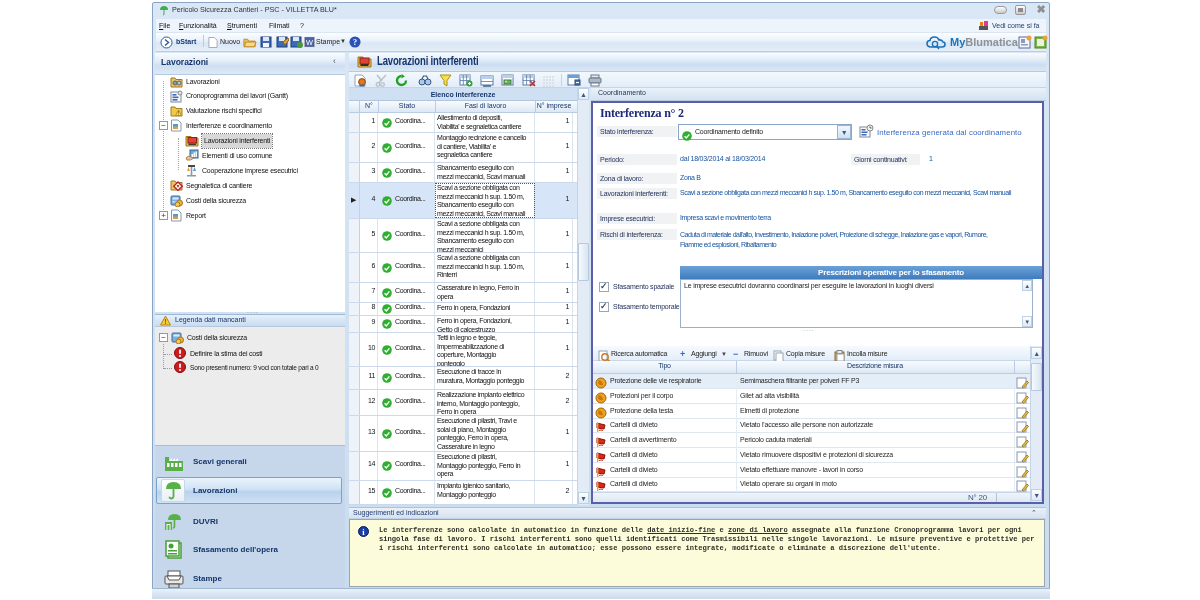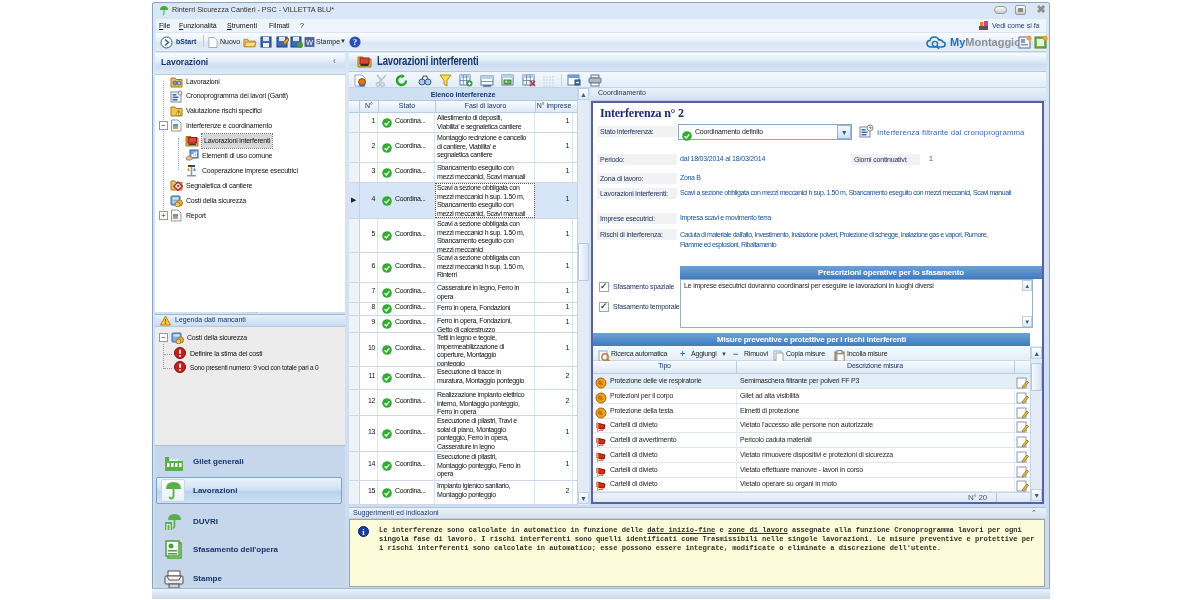--- a/index.html
+++ b/index.html
@@ -47,21 +47,21 @@
 <div id="page">
   <div class="ab" id="win"></div>
 
   <div class="ab" id="titlebar">
     <span class="ab" style="left:7px;top:3px;width:10px;height:11px">
       <svg width="10" height="11" viewBox="0 0 10 11">
           <path d="M1 5 Q1 1 5 1 Q9 1 9 5 Z" fill="#3fae49"></path>
           <path d="M5 5 L5 9 Q5 10 4 10" stroke="#3fae49" fill="none"></path>
         </svg>
     </span>
-    <span class="ab" style="left:20px;top:3px">Rinterri Sicurezza Cantieri - PSC - VILLETTA BLU*</span>
+    <span class="ab" style="left:20px;top:3px">Pericolo Sicurezza Cantieri - PSC - VILLETTA BLU*</span>
     <span class="ab" style="left:842px;top:4px;width:13px;height:8px;background:linear-gradient(#fdfdfd,#c9c9c9);border:1px solid #9a9a9a;border-radius:4px"></span>
     <span class="ab" style="left:863px;top:3px;width:11px;height:10px;background:linear-gradient(#fdfdfd,#c9c9c9);border:1px solid #9a9a9a;border-radius:2px">
         <span class="ab" style="left:2px;top:2px;width:5px;height:4px;background:#8a8a8a"></span>
       </span>
     <span class="ab" style="left:883px;top:2px;width:12px;height:11px;color:#8f8f8f;font-size:11px;font-weight:bold;line-height:11px;text-align:center">✖</span>
   </div>
 
   <div class="ab" id="menubar">
     <span class="menuitem" style="left:3px"><u>F</u>ile</span>
     <span class="menuitem" style="left:23px"><u>F</u>unzionalità</span>
@@ -116,21 +116,21 @@
     <span class="ab" style="left:193px;top:3px"><svg width="12" height="12" viewBox="0 0 13 13">
           <circle cx="6.5" cy="6.5" r="6" fill="#2a52b8"></circle>
           <text x="6.5" y="10" font-size="9" font-weight="bold" fill="#fff" text-anchor="middle" font-family="Liberation Serif">?</text>
         </svg></span>
 
     <span class="ab" style="left:770px;top:2px"><svg width="22" height="15" viewBox="0 0 22 15">
           <path d="M5 12 Q1 12 1 8.5 Q1 5.5 4 5.5 Q4.5 2 8.5 2 Q12 2 13 5 Q16 4.5 17 7 Q19 7 19 9.5 Q19 12 16 12 Z" fill="none" stroke="#1a72b8" stroke-width="1.6"></path>
           <circle cx="9" cy="9" r="2.6" fill="none" stroke="#1a72b8" stroke-width="1.3"></circle>
           <path d="M10.5 11 L13 14" stroke="#1a72b8" stroke-width="1.4"></path>
         </svg></span>
-    <span class="ab" style="left:794px;top:3px;font-size:11px;font-weight:bold;color:#1a72b8">My<span style="color:#8e9294">Montaggio</span></span>
+    <span class="ab" style="left:794px;top:3px;font-size:11px;font-weight:bold;color:#1a72b8">My<span style="color:#8e9294">Blumatica</span></span>
     <span class="ab" style="left:862px;top:2px"><svg width="14" height="14" viewBox="0 0 14 14">
           <rect x="1" y="2" width="11" height="11" fill="#f4f6fa" stroke="#5a6a9a"></rect>
           <rect x="3" y="4" width="4" height="4" fill="#8a9ac0"></rect>
           <rect x="3" y="9" width="7" height="1.5" fill="#8a9ac0"></rect>
           <circle cx="11" cy="3" r="2.5" fill="#f0a030"></circle>
         </svg></span>
     <span class="ab" style="left:878px;top:2px"><svg width="14" height="14" viewBox="0 0 14 14">
           <rect x="1" y="2" width="11" height="11" fill="#7ab648" stroke="#4a8220"></rect>
           <rect x="3" y="4" width="7" height="7" fill="#e8f4dc"></rect>
           <circle cx="11" cy="3" r="2.5" fill="#f0a030"></circle>
@@ -256,21 +256,21 @@
   <div class="ab" id="lp-nav">
     <span class="ab" style="left:7px;top:5px"><svg width="24" height="24" viewBox="0 0 24 24">
           <rect x="3" y="10" width="18" height="10" fill="#58b048"></rect>
           <path d="M3 10 L3 6 L7 6 L7 10" fill="#58b048"></path>
           <path d="M7 10 L10 7 L10 10 L13 7 L13 10 L16 7 L16 10" fill="#fff"></path>
           <rect x="5" y="12" width="2.5" height="4" fill="#fff"></rect>
           <rect x="9" y="12" width="2.5" height="4" fill="#fff"></rect>
           <rect x="13" y="12" width="2.5" height="4" fill="#fff"></rect>
           <rect x="17" y="12" width="2.5" height="4" fill="#fff"></rect>
         </svg></span>
-    <span class="ab" style="left:38px;top:11px">Gilet generali</span>
+    <span class="ab" style="left:38px;top:11px">Scavi generali</span>
     <span class="ab" style="left:1px;top:31px;width:186px;height:27px;background:linear-gradient(#eaf3fc,#cfe2f5 45%,#b9d2ec 55%,#cfe2f5);border:1px solid #7ba2c8;border-radius:2px"></span>
     <span class="ab" style="left:6px;top:33px;width:24px;height:23px;background:linear-gradient(#fff,#e8f0f8);border:1px solid #c8d8e8;border-radius:2px"></span>
     <span class="ab" style="left:9px;top:34px"><svg width="19" height="21" viewBox="0 0 19 21">
           <path d="M2 9 Q2 2 9.5 2 Q17 2 17 9 Z" fill="#58b048"></path>
           <path d="M9.5 9 L9.5 16 Q9.5 18.5 7.2 18.5 Q5.5 18.5 5.5 16.8" stroke="#58b048" stroke-width="1.8" fill="none"></path>
         </svg></span>
     <span class="ab" style="left:38px;top:40px">Lavorazioni</span>
     <span class="ab" style="left:7px;top:64px"><svg width="24" height="24" viewBox="0 0 24 24">
           <path d="M6 10 Q6 4 12.5 4 Q19 4 19 10 Z" fill="#58b048"></path>
           <path d="M12.5 10 L12.5 16 Q12.5 18 10.8 18" stroke="#58b048" stroke-width="1.6" fill="none"></path>
@@ -687,21 +687,21 @@
     <span class="ab" style="left:102px;top:25px;font-size:7px;color:#222">Coordinamento definito</span>
     <span class="ab" style="left:244px;top:22px;width:14px;height:14px;background:linear-gradient(#f2f8fd,#cfe0f2);border:1px solid #9ab4d2;text-align:center;line-height:13px;font-size:7px;color:#3a5a80">▼</span>
     <span class="ab" style="left:266px;top:21px"><svg width="15" height="15" viewBox="0 0 15 15">
           <rect x="1" y="3" width="10" height="10" fill="#f8fafc" stroke="#7a8aa0"></rect>
           <rect x="2.5" y="5" width="4" height="1.5" fill="#3a6ab8"></rect>
           <rect x="2.5" y="7.5" width="6" height="1.5" fill="#3a6ab8"></rect>
           <rect x="2.5" y="10" width="5" height="1.5" fill="#3a6ab8"></rect>
           <circle cx="11" cy="4" r="3" fill="#f0f4f8" stroke="#888"></circle>
           <path d="M11 2.5 V4 H12.5" stroke="#555" fill="none"></path>
         </svg></span>
-    <span class="ab" style="left:284px;top:25px;font-size:7.8px;letter-spacing:0.1px;color:#3a68c8">Interferenza filtrante dal cronoprogramma</span>
+    <span class="ab" style="left:284px;top:25px;font-size:7.8px;letter-spacing:0.1px;color:#3a68c8">Interferenza generata dal coordinamento</span>
     <span class="lbl" style="left:4px;top:51px;width:80px">Periodo:</span>
     <span class="val" style="left:87px;top:52px;letter-spacing:-0.2px">dal 18/03/2014 al 18/03/2014</span>
     <span class="lbl" style="left:258px;top:51px;width:69px">Giorni continuativi:</span>
     <span class="val" style="left:336px;top:52px">1</span>
     <span class="lbl" style="left:4px;top:70px;width:80px">Zona di lavoro:</span>
     <span class="val" style="left:87px;top:71px">Zona B</span>
     <span class="lbl" style="left:4px;top:85px;width:80px">Lavorazioni interferenti:</span>
     <span class="val" style="left:87px;top:86px;letter-spacing:-0.42px">Scavi a sezione obbligata con mezzi meccanici h sup. 1.50 m, Sbancamento eseguito con mezzi meccanici, Scavi manuali</span>
     <span class="lbl" style="left:4px;top:110px;width:80px">Imprese esecutrici:</span>
     <span class="val" style="left:87px;top:111px">Impresa scavi e movimento terra</span>
@@ -710,21 +710,20 @@
     <span class="bluebar" style="left:87px;top:163px;width:422px">Prescrizioni operative per lo sfasamento</span>
     <span class="ab" style="left:87px;top:176px;width:353px;height:49px;background:#fff;border:1px solid #9ab0c8"></span>
     <span class="ab" style="left:91px;top:179px;font-size:7px;color:#222">Le imprese esecutrici dovranno coordinarsi per eseguire le lavorazioni in luoghi diversi</span>
     <span class="ab" style="left:429px;top:177px;width:10px;height:11px;background:linear-gradient(#fdfeff,#dfeaf6);border:1px solid #bed0e4;text-align:center;line-height:10px;font-size:6px;color:#44597a">▲</span>
     <span class="ab" style="left:429px;top:213px;width:10px;height:11px;background:linear-gradient(#fdfeff,#dfeaf6);border:1px solid #bed0e4;text-align:center;line-height:10px;font-size:6px;color:#44597a">▼</span>
     <span class="chk" style="left:6px;top:179px"></span>
       <span class="ab" style="left:20px;top:180px;font-size:7px;color:#1c2b55">Sfasamento spaziale</span>
     <span class="chk" style="left:6px;top:199px"></span>
       <span class="ab" style="left:20px;top:200px;font-size:7px;color:#1c2b55">Sfasamento temporale</span>
     <span class="ab" style="left:210px;top:222px;color:#8aa;font-size:7px;letter-spacing:1px">....</span>
-    <span class="bluebar" style="left:0px;top:230px;width:437px">Misure preventive e protettive per i rischi interferenti</span>
     <span class="ab" style="left:0px;top:243px;width:437px;height:15px;background:linear-gradient(#f6fafd,#e4eef9);border-bottom:1px solid #c8d8ea"></span>
     <span class="ab" style="left:4px;top:245px"><svg width="13" height="12" viewBox="0 0 13 12">
           <rect x="2" y="1" width="8" height="10" fill="#fff" stroke="#98a4b4"></rect>
           <circle cx="8" cy="7" r="3.2" fill="none" stroke="#c87828" stroke-width="1.4"></circle>
           <path d="M10.3 9.3 L13 12" stroke="#c87828" stroke-width="1.6"></path>
         </svg></span>
     <span class="ab" style="left:18px;top:247px;font-size:7px;color:#222">Ricerca automatica</span>
     <span class="ab" style="left:87px;top:246px;color:#3a6ab8;font-weight:bold;font-size:9px">+</span>
     <span class="ab" style="left:98px;top:247px;font-size:7px;color:#222">Aggiungi</span>
     <span class="ab" style="left:128px;top:248px;font-size:6px;color:#445">▼</span>

